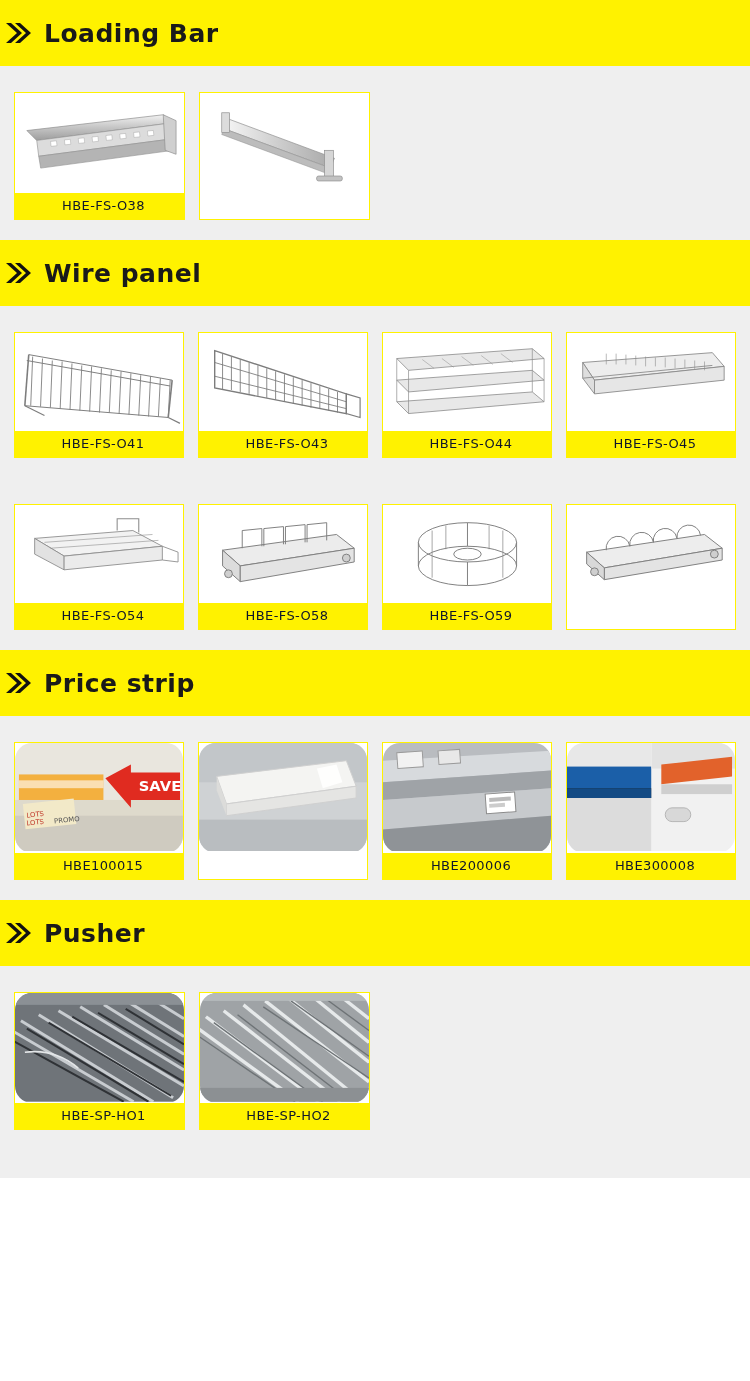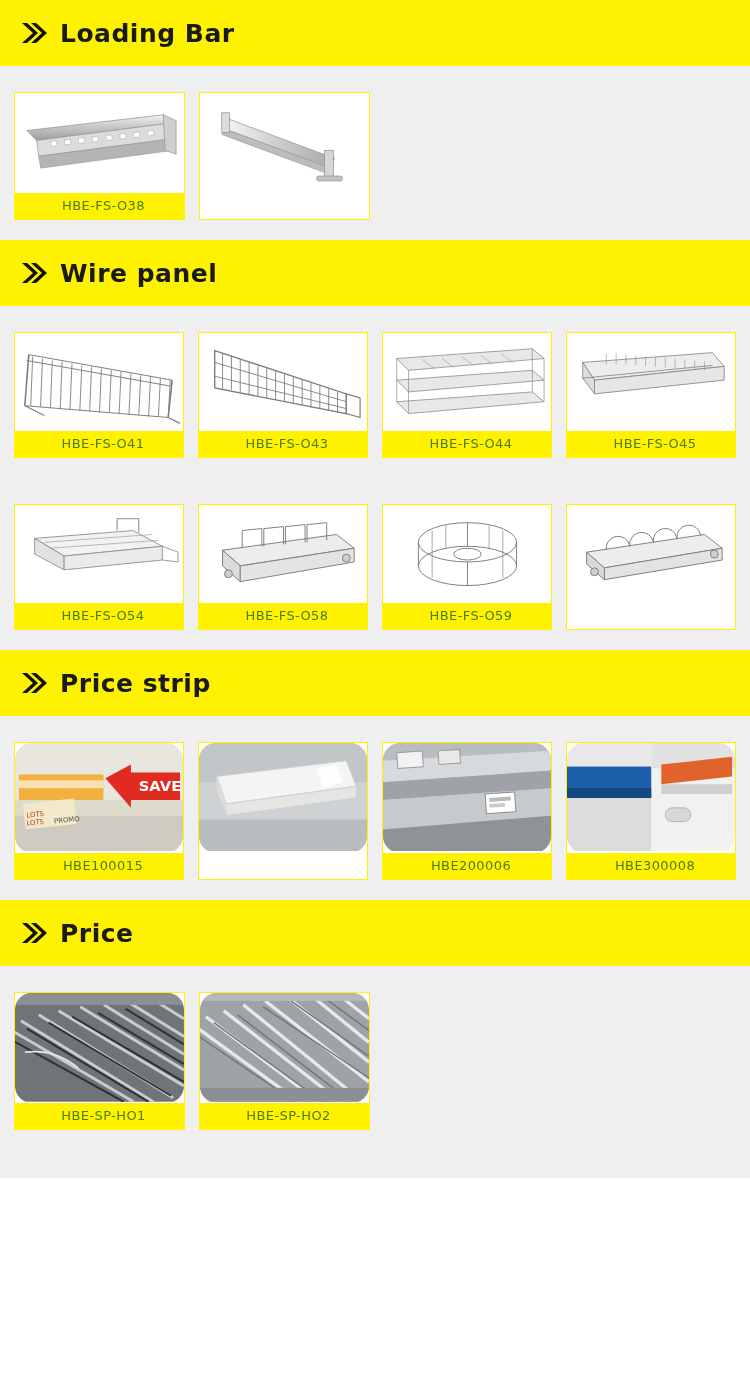--- a/index.html
+++ b/index.html
@@ -17,21 +17,21 @@
     position: relative;
     overflow: hidden;
   }
 
   
   .section-header {
     background: #fff200;
     height: 66px;
     display: flex;
     align-items: center;
-    padding-left: 20px;
+    padding-left: 4px;
   }
   .chevrons {
     display: inline-block;
     margin-right: 12px;
     line-height: 0;
     flex: 0 0 auto;
   }
   .chevrons svg { display: block; }
   .section-title {
     font-size: 25px;
@@ -66,21 +66,21 @@
   }
   .card .thumb {
     height: 100px;
     background: #ffffff;
     position: relative;
     overflow: hidden;
     border-radius: 17px;
   }
   .card .caption {
     background: #fff200;
-    color: #4d7c0f;
+    color: #0f172a;
     font-size: 13px;
     text-align: center;
     padding: 5px 2px 6px 10px;
     letter-spacing: 0.4px;
     font-family: "DejaVu Sans", sans-serif;
   }
 
   
   .products.h98 .thumb { height: 98px; }
   .products.h110 .thumb { height: 110px; }
@@ -463,21 +463,21 @@
 
   </div>
 
   <div class="section-header">
     <span class="chevrons">
       <svg width="28" height="24" viewBox="0 0 28 24">
         <path d="M2 2 L13 12 L2 22 L7 22 L18 12 L7 2 Z" fill="#111"></path>
         <path d="M11 2 L22 12 L11 22 L16 22 L27 12 L16 2 Z" fill="#111"></path>
       </svg>
     </span>
-    <span class="section-title">Price</span>
+    <span class="section-title">Pusher</span>
   </div>
   <div class="gap"></div>
   <div class="products h110">
 
     <div class="card">
       <div class="thumb">
         <svg class="art" viewBox="0 0 171 110" preserveAspectRatio="none">
           <rect x="0" y="0" width="171" height="110" fill="#6f7479"></rect>
           <g stroke="#c8ccd0" stroke-width="3" fill="none">
             <line x1="-10" y1="34" x2="120" y2="110"></line>

